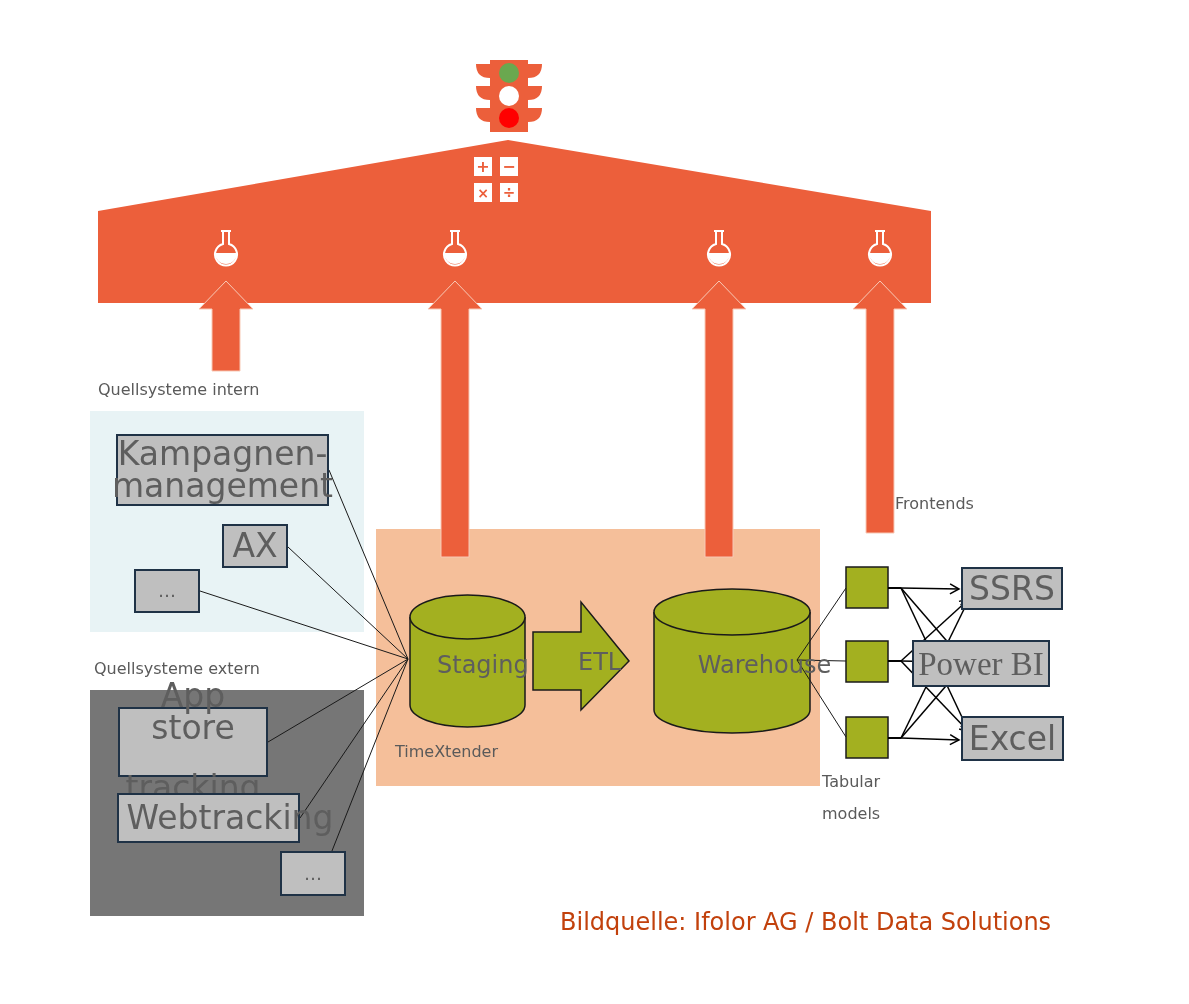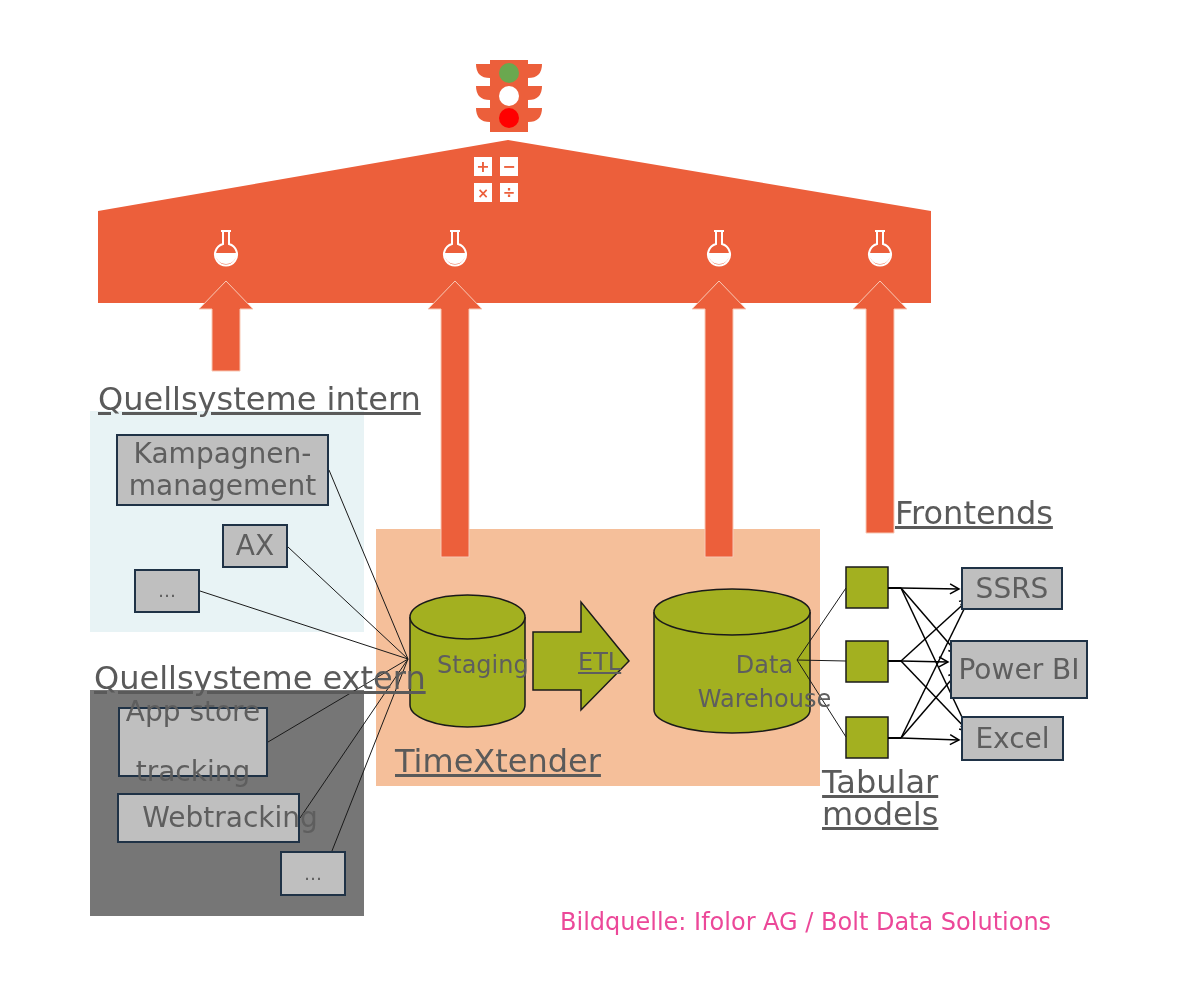--- a/index.html
+++ b/index.html
@@ -1,26 +1,26 @@
 <!DOCTYPE html>
 <html><head>
 <meta charset="utf-8">
 <style>
   html, body { margin: 0; padding: 0; background: #ffffff; }
   body { width: 1189px; height: 1004px; position: relative; overflow: hidden;
          font-family: "DejaVu Sans", sans-serif; color: #5f5f5f; }
   svg#diagram { position: absolute; left: 0; top: 0; }
   .label { position: absolute; white-space: nowrap; color: #5a5a5a; }
-  .sec-title { font-size: 32px; text-decoration: underline; }
+  .sec-title { font-size: 16px; }
   .box { position: absolute; box-sizing: border-box; background: #bfbfbf;
          border: 2px solid #1f3246; display: flex; align-items: center; justify-content: center;
-         text-align: center; color: #5e5e5e; font-size: 28px; line-height: 32px; }
+         text-align: center; color: #5e5e5e; font-size: 33px; line-height: 32px; }
   .panel { position: absolute; box-sizing: border-box; }
   .cyl-label { position: absolute; text-align: center; font-size: 24px; line-height: 34px; color: #5e5e5e; padding-left: 32px; }
-  .source { position: absolute; font-size: 24px; color: #ec4899; font-family: "DejaVu Sans", sans-serif; }
+  .source { position: absolute; font-size: 24px; color: #c2410c; font-family: "DejaVu Sans", sans-serif; }
 </style>
 </head>
 <body>
 
 <div class="panel" style="left:90px; top:411px; width:274px; height:221px; background:#e8f3f5;"></div>
 <div class="panel" style="left:90px; top:690px; width:274px; height:226px; background:#767676;"></div>
 <div class="panel" style="left:376px; top:529px; width:444px; height:257px; background:#f5bf9a;"></div>
 
 <svg id="diagram" width="1189" height="1004" viewBox="0 0 1189 1004">
   <defs>
@@ -165,29 +165,28 @@
   <div>tracking</div>
 </div>
 <div class="box" style="left:117px; top:793px; width:183px; height:50px;padding-left:43px;">
   <span>Webtracking</span>
 </div>
 <div class="box" style="left:280px; top:851px; width:66px; height:45px; align-items:flex-end; padding-bottom:4px; font-size:18px;">
   <span>…</span>
 </div>
 
 <div class="cyl-label" style="left:405px; top:648px; width:100px; text-align:left;">Staging</div>
-<div class="cyl-label" style="left:546px; top:645px;text-decoration:underline;">ETL</div>
+<div class="cyl-label" style="left:546px; top:645px;">ETL</div>
 <div class="cyl-label" style="left:650px; top:648px; width:165px;">
-  <div>Data</div>
   <div>Warehouse</div>
 </div>
 
 <div class="box" style="left:961px; top:567px; width:102px; height:43px;">
   <span>SSRS</span>
 </div>
-<div class="box" style="left:950px; top:640px; width:138px; height:59px;">
+<div class="box" style="left:912px; top:640px; width:138px; height:47px;font-family:Liberation Serif, serif;">
   <span>Power BI</span>
 </div>
 <div class="box" style="left:961px; top:716px; width:103px; height:45px;">
   <span>Excel</span>
 </div>
 
 <div class="source" style="left:560px; top:908px;">Bildquelle: Ifolor AG / Bolt Data Solutions</div>
 
 </body></html>

